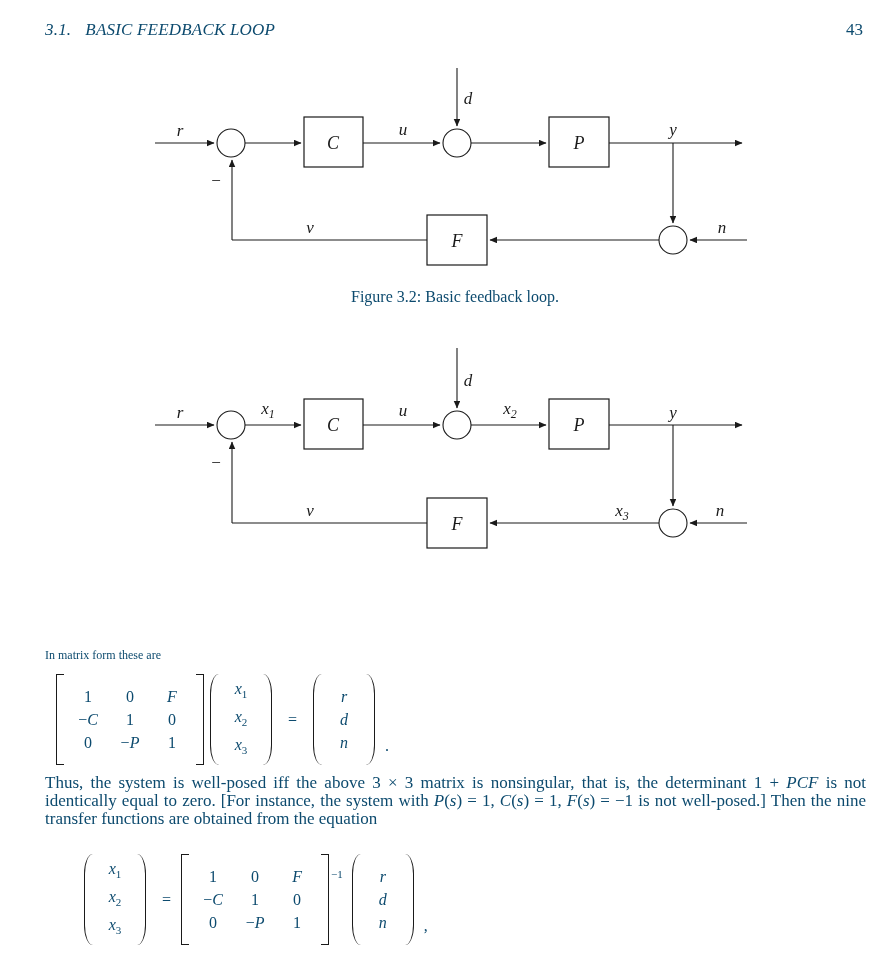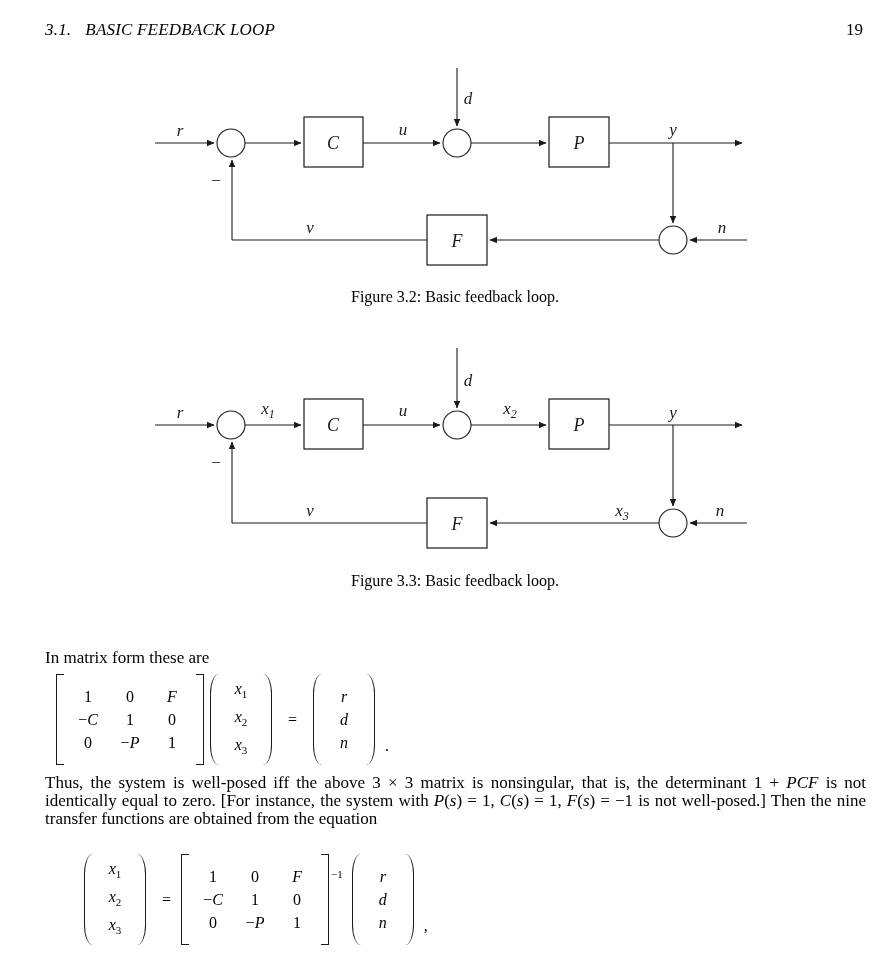--- a/index.html
+++ b/index.html
@@ -1,28 +1,28 @@
 <!DOCTYPE html>
 <html><head>
 <meta charset="utf-8">
 <style>
   html,body{margin:0;padding:0;background:#ffffff;}
   .page{position:relative;width:890px;height:956px;background:#ffffff;
-        font-family:"Liberation Serif",serif;color:#000000;overflow:hidden;}
+        font-family:"Liberation Serif",serif;color:#0c4a6e;overflow:hidden;}
   .hdr{position:absolute;top:20px;left:45px;right:27px;display:flex;
        justify-content:space-between;font-size:17px;}
   .hdr-left{font-style:italic;letter-spacing:0.2px;}
   .hdr-num{margin-right:14px;}
   .it{font-style:italic;}
   .sb{font-size:11px;vertical-align:-4px;}
   .caption{position:absolute;left:45px;width:820px;text-align:center;font-size:16px;}
   .fig-svg{position:absolute;left:140px;width:640px;height:212px;}
   .para{position:absolute;left:45px;width:821px;top:774px;font-size:17px;
         line-height:18px;text-align:justify;}
-  .intro{position:absolute;left:45px;top:648px;font-size:17px;}
+  .intro{position:absolute;left:45px;top:648px;font-size:12px;}
   .eq{position:absolute;display:flex;align-items:center;font-size:16px;}
   .brk-l{align-self:stretch;width:7px;border:1.4px solid #1a1a1a;border-right:none;}
   .brk-r{align-self:stretch;width:7px;border:1.4px solid #1a1a1a;border-left:none;}
   .par-l{align-self:stretch;width:9px;border-left:1.5px solid #1a1a1a;
          border-top-left-radius:9px 20px;border-bottom-left-radius:9px 20px;margin-left:6px;}
   .par-r{align-self:stretch;width:9px;border-right:1.5px solid #1a1a1a;
          border-top-right-radius:9px 20px;border-bottom-right-radius:9px 20px;margin-right:6px;}
   .mgrid{display:grid;grid-template-columns:repeat(3,28px);column-gap:14px;row-gap:3px;
          padding:5px 10px;justify-items:center;line-height:20px;}
   .vcol{display:flex;flex-direction:column;justify-content:center;row-gap:3px;
@@ -34,21 +34,21 @@
 </style>
 </head>
 <body>
 
 <div class="page">
 
   <div class="hdr">
     <div class="hdr-left">
       <span class="hdr-num">3.1.</span><span>BASIC FEEDBACK LOOP</span>
     </div>
-    <div>19</div>
+    <div>43</div>
   </div>
 
   <svg class="fig-svg" style="top:60px;" viewBox="0 0 640 212">
     <defs>
       <marker id="ah-a" markerWidth="8" markerHeight="8" refX="6.5" refY="3" orient="auto">
         <path d="M0,0 L7,3 L0,6 z" fill="#1a1a1a"></path>
       </marker>
     </defs>
     <g stroke="#1a1a1a" stroke-width="1.1" fill="none">
       <line x1="15" y1="83" x2="74" y2="83" marker-end="url(#ah-a)"></line>
@@ -118,21 +118,20 @@
       <text x="328" y="46">d</text>
       <text x="370" y="74"><tspan>x</tspan><tspan font-size="12" dy="4">2</tspan></text>
       <text x="439" y="91" font-size="18">P</text>
       <text x="533" y="78">y</text>
       <text x="482" y="176"><tspan>x</tspan><tspan font-size="12" dy="4">3</tspan></text>
       <text x="580" y="176">n</text>
       <text x="317" y="190" font-size="18">F</text>
       <text x="170" y="176">v</text>
     </g>
   </svg>
-  <div class="caption" style="top:572px;">Figure 3.3: Basic feedback loop.</div>
 
   <div class="intro">In matrix form these are</div>
 
   <div class="eq" style="left:56px;top:674px;">
     <span class="brk-l"></span>
     <span class="mgrid">
       <span><span>1</span></span>
       <span><span>0</span></span>
       <span><span class="it">F</span></span>
       <span><span>−</span><span class="it">C</span></span>

